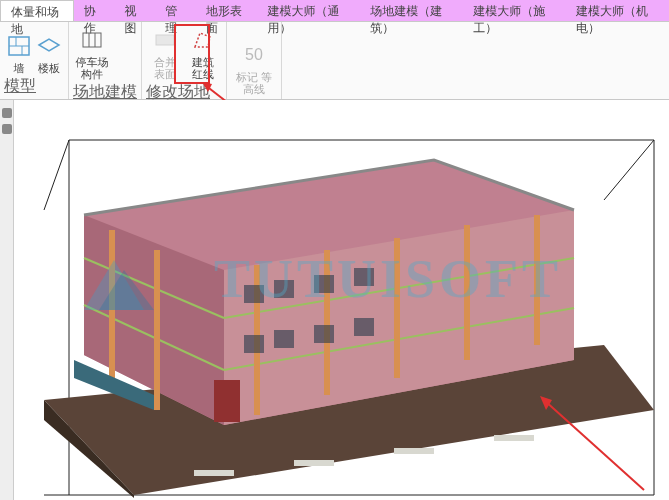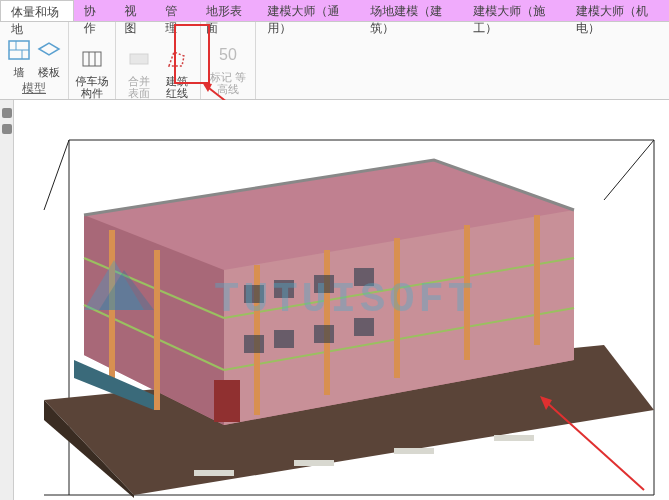--- a/index.html
+++ b/index.html
@@ -10,31 +10,31 @@
     .tab.active { background: #fff; border-top: 1px solid #c8c8c8; border-left: 1px solid #c8c8c8; border-right: 1px solid #c8c8c8; }
     
     .ribbon { display: flex; height: 78px; background: #fafafa; border-bottom: 1px solid #c8c8c8; }
     .ribbon-group { display: flex; flex-direction: column; border-right: 1px solid #d8d8d8; padding: 2px 4px 0; }
     .ribbon-items { display: flex; flex: 1; align-items: flex-end; }
     .ribbon-item { display: flex; flex-direction: column; align-items: center; width: 38px; padding: 2px 2px 0; cursor: pointer; }
     .ribbon-item.wide { width: 30px; }
     .ribbon-icon { width: 28px; height: 28px; display: flex; align-items: center; justify-content: center; }
     .ribbon-label { font-size: 11px; color: #444; text-align: center; line-height: 12px; margin-top: 2px; }
     .ribbon-label.disabled { color: #aaa; }
-    .ribbon-group-label { font-size: 12px; color: #666; text-align: center; padding: 2px 0; text-decoration: underline; }
+    .ribbon-group-label { font-size: 16px; color: #666; text-align: left; padding: 2px 0; text-decoration: underline; }
     
     .highlight-box { position: absolute; border: 2px solid #e03030; pointer-events: none; }
     .arrow { position: absolute; pointer-events: none; }
     
     .viewport { position: relative; height: 400px; background: #fff; display: flex; }
     .left-rail { width: 14px; background: #eee; border-right: 1px solid #ccc; display: flex; flex-direction: column; align-items: center; gap: 6px; padding-top: 8px; }
     .rail-icon { width: 10px; height: 10px; background: #888; border-radius: 2px; }
     .canvas { flex: 1; position: relative; overflow: hidden; }
     
-    .watermark { position: absolute; font-size: 42px; font-weight: 700; letter-spacing: 4px; color: rgba(80,170,200,0.4); top: 176px; left: 200px; pointer-events: none; font-family: Liberation Mono, monospace; }
+    .watermark { position: absolute; font-size: 54px; font-weight: 700; letter-spacing: 4px; color: rgba(80,170,200,0.4); top: 148px; left: 200px; pointer-events: none; font-family: Liberation Serif, serif; }
     .watermark-logo { position: absolute; top: 140px; left: 50px; pointer-events: none; }
   </style>
 </head>
 <body>
 
 <div class="tabs">
   <div class="tab active">体量和场地</div>
   <div class="tab">协作</div>
   <div class="tab">视图</div>
   <div class="tab">管理</div>
@@ -78,20 +78,21 @@
             <svg width="26" height="26">
               <rect x="4" y="6" width="18" height="14" fill="none" stroke="#666"></rect>
               <line x1="10" y1="6" x2="10" y2="20" stroke="#666"></line>
               <line x1="16" y1="6" x2="16" y2="20" stroke="#666"></line>
             </svg>
           </div>
         <div class="ribbon-label">停车场
 构件</div>
       </div>
     </div>
+    <div class="ribbon-group-label">场地建模</div>
   </div>
 
   <div class="ribbon-group">
     <div class="ribbon-items">
       <div class="ribbon-item">
         <div class="ribbon-icon">
             <svg width="26" height="26" opacity="0.4">
               <rect x="4" y="8" width="18" height="10" fill="#ccc" stroke="#999"></rect>
             </svg>
           </div>
@@ -101,20 +102,21 @@
       <div class="ribbon-item">
         <div class="ribbon-icon">
             <svg width="26" height="26">
               <path d="M5 20 L10 6 L20 10 L18 20 Z" fill="none" stroke="#d04040" stroke-width="1.5" stroke-dasharray="2 2"></path>
             </svg>
           </div>
         <div class="ribbon-label">建筑
 红线</div>
       </div>
     </div>
+    <div class="ribbon-group-label">修改场地</div>
   </div>
 
   <div class="ribbon-group">
     <div class="ribbon-items">
       <div class="ribbon-item" style="width:46px">
         <div class="ribbon-icon" style="font-size:16px;color:#bbb">50</div>
         <div class="ribbon-label disabled">标记
 等高线</div>
       </div>
     </div>

